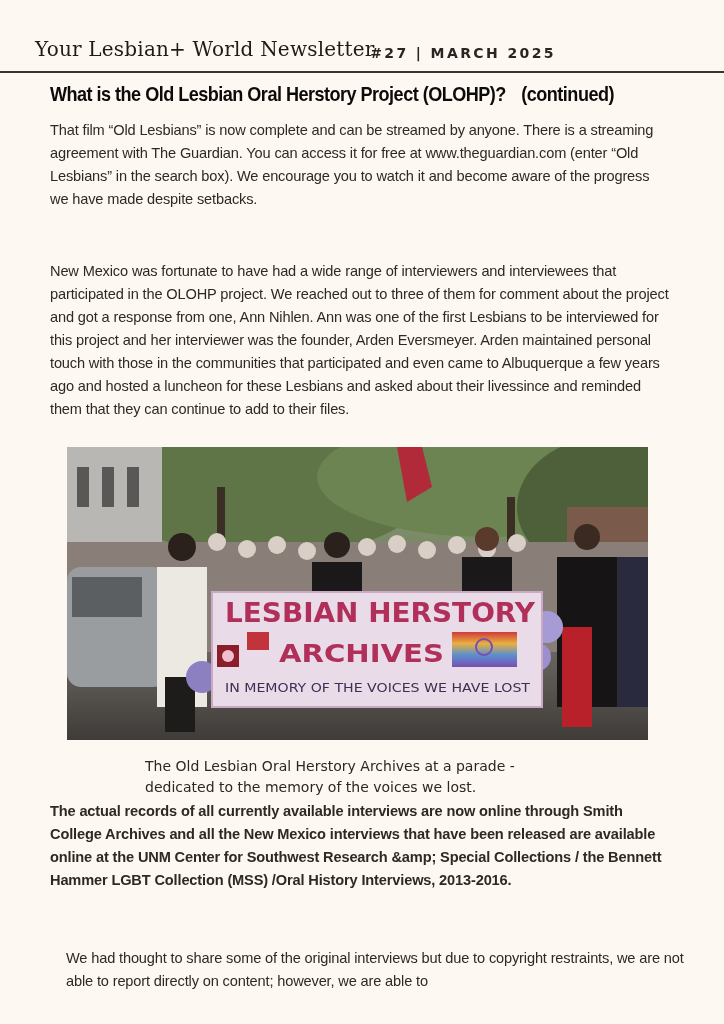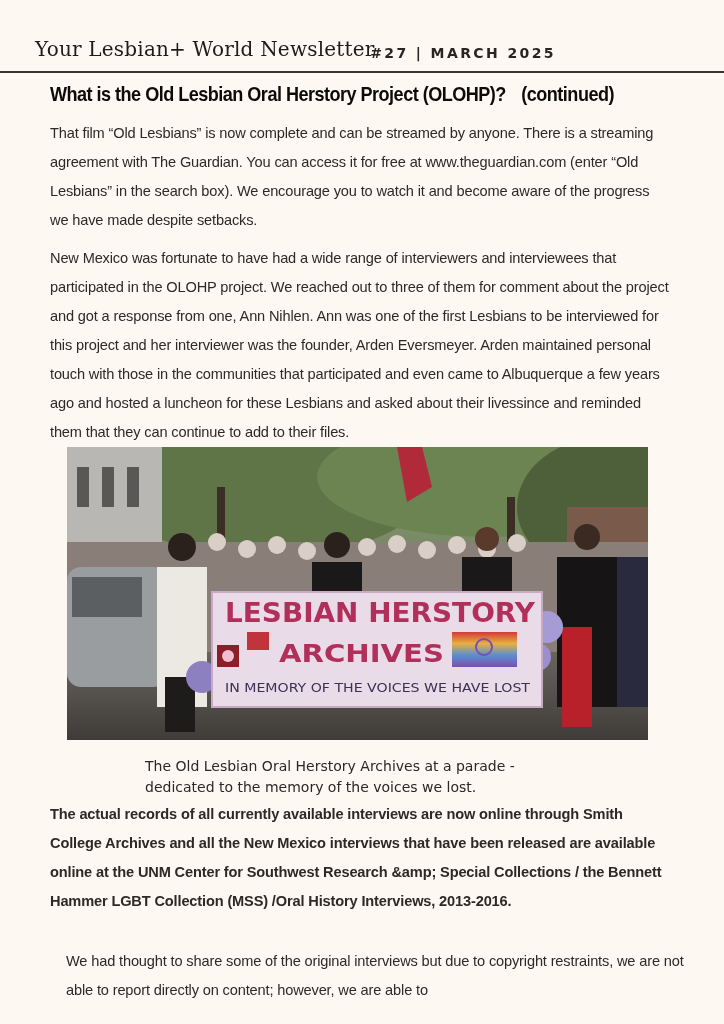--- a/index.html
+++ b/index.html
@@ -66,26 +66,26 @@
     }
     .headline .cont {
       margin-left: 18px;
     }
     .para {
       position: absolute;
       left: 50px;
       width: 620px;
       font-family: "Liberation Sans", sans-serif;
       font-size: 14.6px;
-      line-height: 29px;
+      line-height: 23px;
       color: #2e2925;
       letter-spacing: -0.15px;
     }
     .p1 { top: 119px; }
-    .p2 { top: 244px; }
+    .p2 { top: 260px; }
     .p3 { top: 800px; font-weight: bold; }
     .p4 { top: 931px; }
     .photo {
       position: absolute;
       left: 67px;
       top: 447px;
       width: 581px;
       height: 293px;
       overflow: hidden;
       background: #86efac;

